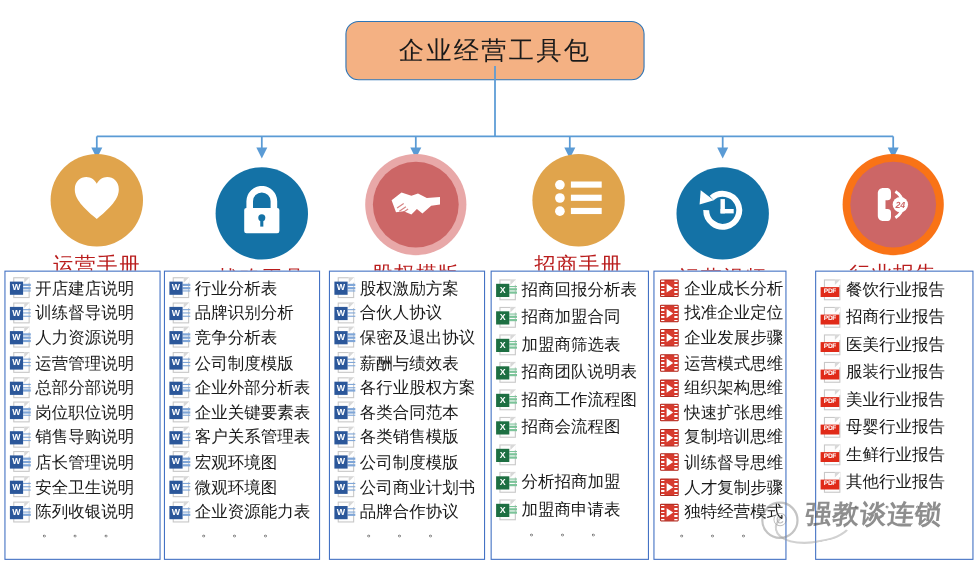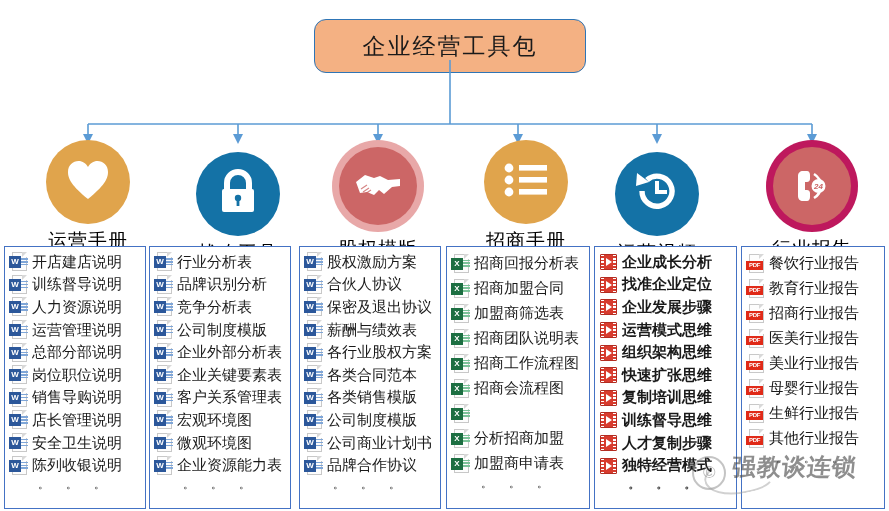--- a/index.html
+++ b/index.html
@@ -42,21 +42,21 @@
     position: relative;
   }
   .circle.ringed { width: 92px; height: 92px; }
   .circle.ringed .inner {
     width: 78px; height: 78px; border-radius: 50%;
     display:flex; align-items:center; justify-content:center;
   }
   .node-label {
     margin-top: 4px;
     font-size: 19px;
-    color: #000000;
+    color: #b91c1c;
     letter-spacing: 1px;
     font-family: "Liberation Serif", "DejaVu Serif", serif;
   }
 
   
   .columns { position: absolute; left: 0; top: 246px; width: 889px; height: 263px; }
   .col {
     position: absolute; top: 0;
     height: 263px;
     border: 1px solid #4472C4;
@@ -231,21 +231,21 @@
           <span><svg width="46" height="46" viewBox="0 0 46 46">
               <path fill="none" stroke="#ffffff" stroke-width="5.4" d="M8 22 A15 15 0 1 0 13 11"></path>
               <polygon fill="#ffffff" points="3,4 15,13 2,17"></polygon>
               <rect x="21" y="12" width="4" height="13" fill="#ffffff"></rect>
               <rect x="21" y="21" width="12" height="4" fill="#ffffff"></rect>
             </svg></span>
         </div>
         <div class="node-label">运营视频</div>
       </div>
       <div class="node" style="left: 757px; top: 140px;">
-        <div class="circle ringed" style="background: #be185d;">
+        <div class="circle ringed" style="background: #f97316;">
           <div class="inner" style="background: rgb(204, 102, 102);">
             <svg width="40" height="40" viewBox="0 0 40 40">
               <path fill="#ffffff" d="M11 5 C8 5 6 7 6 10 L6 30 C6 33 8 35 11 35 L15 35 C17 35 18 33 18 31 L18 27 C18 25 16.5 24 15 24 L13 24 L13 16 L15 16 C16.5 16 18 15 18 13 L18 9 C18 7 17 5 15 5 Z"></path>
               <path fill="none" stroke="#ffffff" stroke-width="2.6" d="M22 8 A14 14 0 0 1 22 32"></path>
               <circle cx="26.5" cy="20" r="7" fill="#ffffff"></circle>
               <text x="26.5" y="23.4" font-size="8" font-family="Liberation Sans, sans-serif" font-style="italic" font-weight="bold" fill="#CC6666" text-anchor="middle">24</text>
             </svg>
           </div>
         </div>
         <div class="node-label">行业报告</div>
@@ -803,21 +803,21 @@
                 <i></i>
                 <i></i>
               </span>
               <span class="badge excel">X</span>
             </span>
           </span>
           <span class="txt">加盟商申请表</span>
         </div>
         <div class="dots">。 。 。</div>
       </div>
-      <div class="col" style="left: 594px; width: 143px; font-weight: bold;">
+      <div class="col" style="left: 594px; width: 121px;">
         <div class="row">
           <span class="ico">
             <span class="fileicon">
               <span class="video">
                 <span class="strip l"></span>
                 <span class="play"></span>
                 <span class="strip r"></span>
               </span>
             </span>
           </span>
@@ -943,39 +943,39 @@
           </span>
           <span class="txt">餐饮行业报告</span>
         </div>
         <div class="row" style="height: 25px;">
           <span class="ico">
             <span class="fileicon">
               <span class="page"></span>
               <span class="badge pdf">PDF</span>
             </span>
           </span>
-          <span class="txt">教育行业报告</span>
+          <span class="txt">招商行业报告</span>
         </div>
         <div class="row" style="height: 25px;">
           <span class="ico">
             <span class="fileicon">
               <span class="page"></span>
               <span class="badge pdf">PDF</span>
             </span>
           </span>
-          <span class="txt">招商行业报告</span>
+          <span class="txt">医美行业报告</span>
         </div>
         <div class="row" style="height: 25px;">
           <span class="ico">
             <span class="fileicon">
               <span class="page"></span>
               <span class="badge pdf">PDF</span>
             </span>
           </span>
-          <span class="txt">医美行业报告</span>
+          <span class="txt">服装行业报告</span>
         </div>
         <div class="row" style="height: 25px;">
           <span class="ico">
             <span class="fileicon">
               <span class="page"></span>
               <span class="badge pdf">PDF</span>
             </span>
           </span>
           <span class="txt">美业行业报告</span>
         </div>

